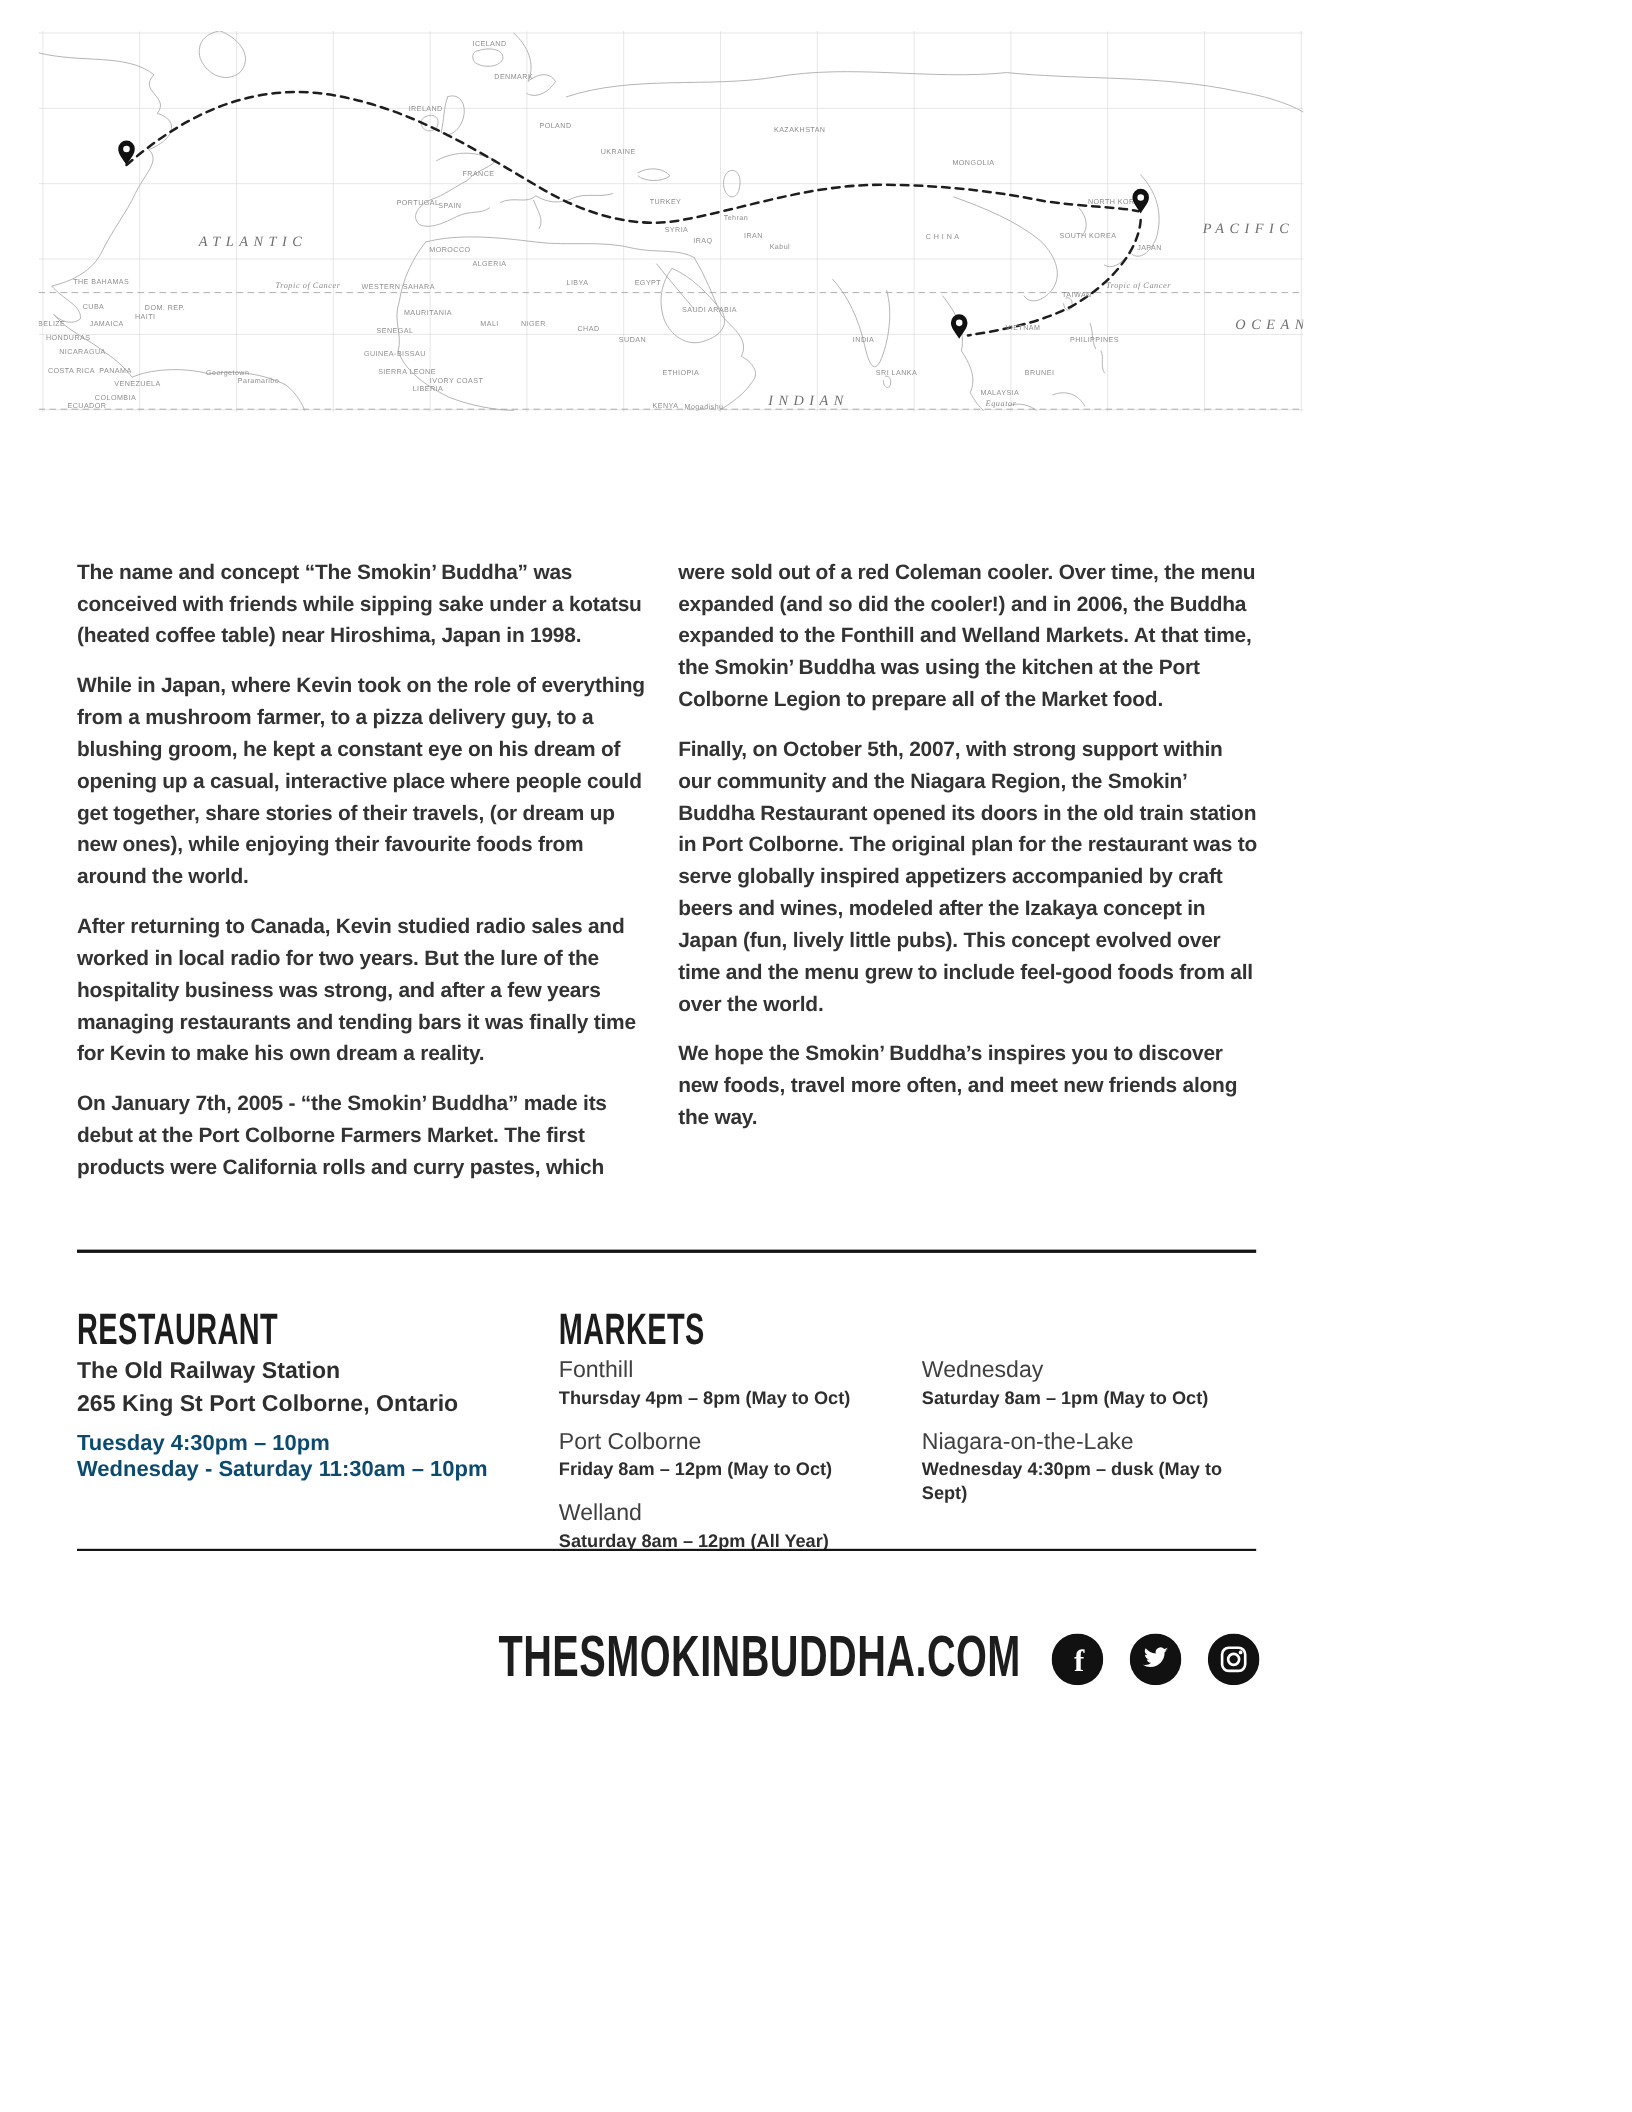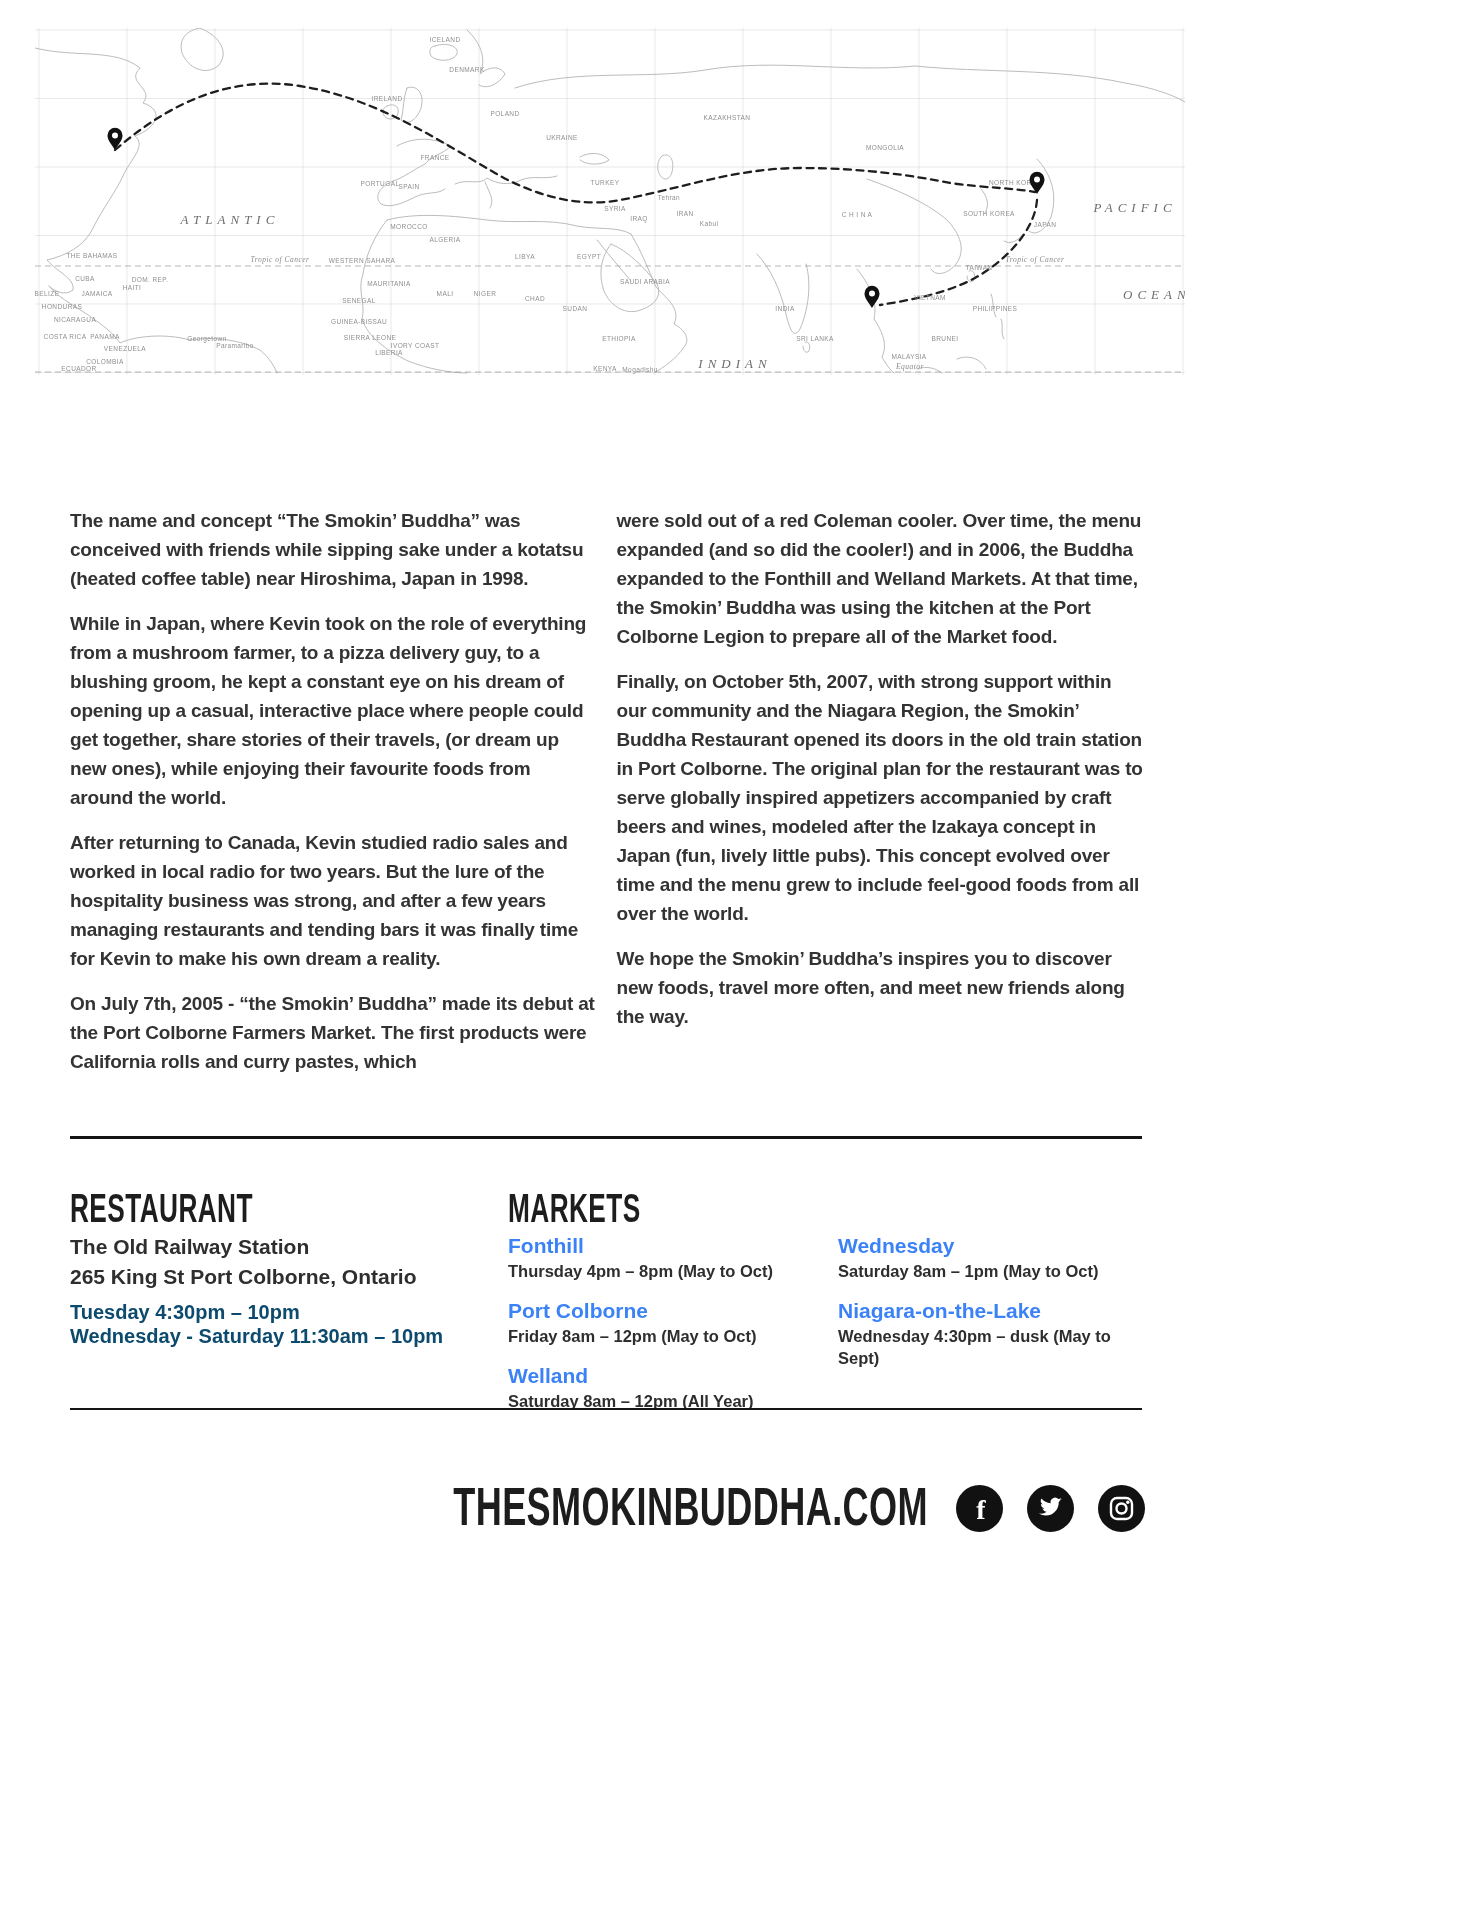--- a/index.html
+++ b/index.html
@@ -44,21 +44,21 @@
   .restaurant-block { width:438px; }
   .markets-block { flex:1; }
   .head-row { height:46px; }
   .addr { font-size:21px; line-height:30px; font-weight:700; color:#2e2e2e; }
   .hours { font-size:20px; line-height:24px; font-weight:700; color:#0c4a6e; }
   .rest-hours { margin-top:8px; }
   .markets-cols { display:flex; }
   .mcol-0 { width:330px; }
   .mcol-1 { flex:1; }
   .market { margin-bottom:15px; }
-  .mname { font-size:21px; line-height:28px; font-weight:700; color:#3b82f6; }
+  .mname { font-size:21px; line-height:28px; font-weight:400; color:#404040; }
   .mhours { font-size:16.5px; line-height:22px; font-weight:700; color:#2e2e2e; }
 
   
   .site-row { position:absolute; top:1458px; right:339px; height:74px; display:flex; align-items:flex-end; gap:24px; }
   .site-text-wrap { display:flex; align-items:center; margin-right:4px; }
   .social { width:47px; height:47px; display:block; cursor:pointer; }
 </style>
 </head>
 <body>
 
@@ -193,21 +193,21 @@
         </g>
     </svg>
   </div>
 
 
   <div class="columns">
     <div class="col" id="left-col">
         <p>The name and concept “The Smokin’ Buddha” was conceived with friends while sipping sake under a kotatsu (heated coffee table) near Hiroshima, Japan in 1998.</p>
         <p>While in Japan, where Kevin took on the role of everything from a mushroom farmer, to a pizza delivery guy, to a blushing groom, he kept a constant eye on his dream of opening up a casual, interactive place where people could get together, share stories of their travels, (or dream up new ones), while enjoying their favourite foods from around the world.</p>
         <p>After returning to Canada, Kevin studied radio sales and worked in local radio for two years. But the lure of the hospitality business was strong, and after a few years managing restaurants and tending bars it was finally time for Kevin to make his own dream a reality.</p>
-        <p>On July 7th, 2005 - “the Smokin’ Buddha” made its debut at the Port Colborne Farmers Market. The first products were California rolls and curry pastes, which</p>
+        <p>On January 7th, 2005 - “the Smokin’ Buddha” made its debut at the Port Colborne Farmers Market. The first products were California rolls and curry pastes, which</p>
       </div>
     <div class="col" id="right-col">
         <p>were sold out of a red Coleman cooler.  Over time, the menu expanded (and so did the cooler!) and in 2006, the Buddha expanded to the Fonthill and Welland Markets. At that time, the Smokin’ Buddha was using the kitchen at the Port Colborne Legion to prepare all of the Market food.</p>
         <p>Finally, on October 5th, 2007, with strong support within our community and the Niagara Region, the Smokin’ Buddha Restaurant opened its doors in the old train station in Port Colborne.  The original plan for the restaurant was to serve globally inspired appetizers accompanied by craft beers and wines, modeled after the Izakaya concept in Japan (fun, lively little pubs). This concept evolved over time and the menu grew to include feel-good foods from all over the world.</p>
         <p>We hope the Smokin’ Buddha’s inspires you to discover new foods, travel more often, and meet new friends along the way.</p>
       </div>
   </div>
 
   <div class="rule rule-1"></div>
 

